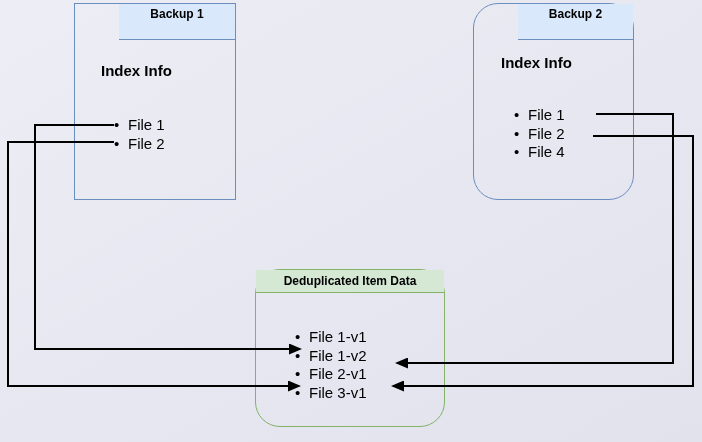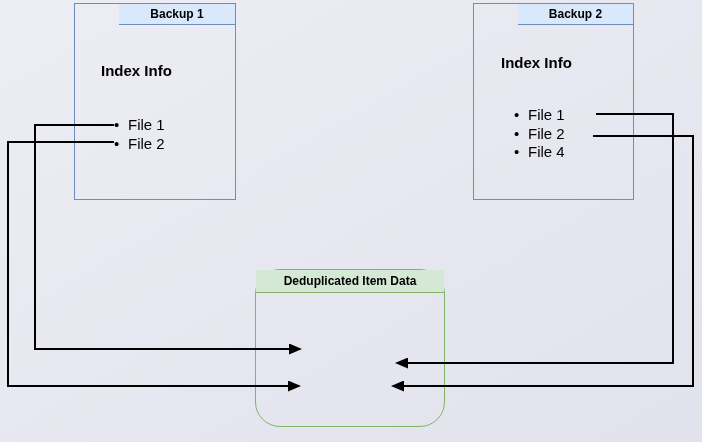--- a/index.html
+++ b/index.html
@@ -23,21 +23,21 @@
   .box-title {
     text-align: center;
     font-weight: bold;
     font-size: 12px;
     border-bottom: 1px solid;
     box-sizing: border-box;
   }
   .blue-title {
     background: var(--blue-fill, #dae8fc);
     border-color: var(--blue-border, #6c8ebf);
-    height: 21px;
+    height: 36px;
     line-height: 20px;
     margin-left: 44px;
   }
   .green-title {
     background: var(--green-fill, #d5e8d4);
     border-color: var(--green-border, #82b366);
     height: 23px;
     line-height: 22px;
   }
   .subtitle {
@@ -76,32 +76,38 @@
 
   <div class="box blue" style="left:74px; top:3px; width:162px; height:197px;">
     <div class="box-title blue-title">Backup 1</div>
     <div class="subtitle" style="left:26px; top:58px;">Index Info</div>
     <ul class="file-list" style="left:39px; top:112px;">
       <li><span>File 1</span></li>
       <li><span>File 2</span></li>
     </ul>
   </div>
 
-  <div class="box blue" style="left:473px; top:3px; width:161px; height:197px;">
+  <div class="box blue" style="left:473px; top:3px; width:161px; height:197px;border-radius:25px;">
     <div class="box-title blue-title">Backup 2</div>
     <div class="subtitle" style="left:27px; top:50px;">Index Info</div>
     <ul class="file-list" style="left:40px; top:102px;">
       <li><span>File 1</span></li>
       <li><span>File 2</span></li>
       <li><span>File 4</span></li>
     </ul>
   </div>
 
   <div class="box green" style="left:255px; top:269px; width:190px; height:158px;border-radius:25px;">
     <div class="box-title green-title">Deduplicated Item Data</div>
+    <ul class="file-list" style="left:39px; top:58px;">
+      <li><span>File 1-v1</span></li>
+      <li><span>File 1-v2</span></li>
+      <li><span>File 2-v1</span></li>
+      <li><span>File 3-v1</span></li>
+    </ul>
   </div>
 
   <svg class="connectors" id="connectors" xmlns="http://www.w3.org/2000/svg">
     <defs>
       <marker id="arrowhead" markerUnits="userSpaceOnUse" markerWidth="13" markerHeight="11" refX="11" refY="5.5" orient="auto">
         <path d="M0,0 L13,5.5 L0,11 z" fill="#000000"></path>
       </marker>
     </defs>
   <polyline points="114,125 35,125 35,349 300,349" fill="none" stroke="#000000" stroke-width="2" marker-end="url(#arrowhead)"></polyline>
       <polyline points="114,142 8,142 8,386 299,386" fill="none" stroke="#000000" stroke-width="2" marker-end="url(#arrowhead)"></polyline>

